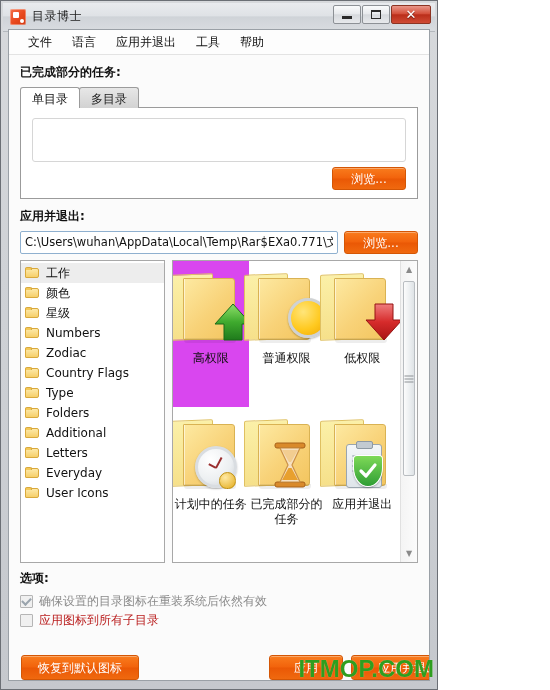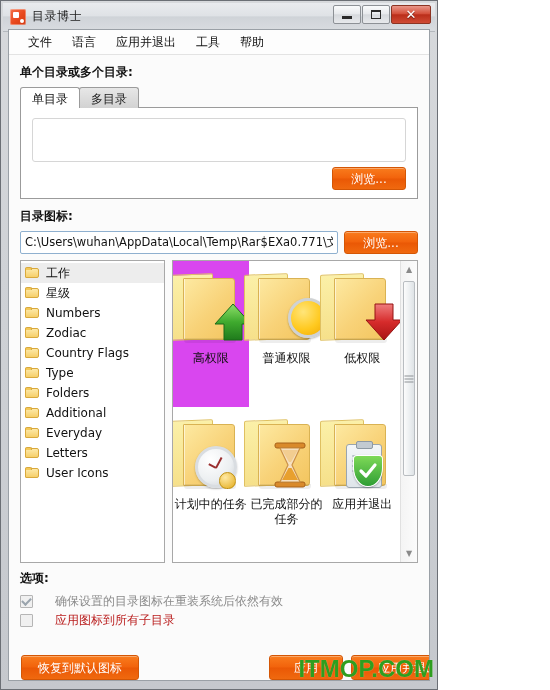--- a/index.html
+++ b/index.html
@@ -200,21 +200,21 @@
     position:absolute;left:2px;right:2px;top:20px;height:195px;
     background:linear-gradient(to right,#fcfcfc,#eceff1 55%,#dfe3e6);
     border:1px solid #b9bdc1;border-radius:2px;box-sizing:border-box;
   }
   .sb-grip{position:absolute;left:50%;top:50%;transform:translate(-50%,-50%);}
   .sb-grip i{display:block;width:9px;height:1px;background:#8d9196;margin:2px 0;}
 
   
   .options{margin:7px 2px 0 2px;}
   .opt-title{font-size:12px;font-weight:bold;color:#111;margin-bottom:5px;}
-  .opt-row{display:flex;align-items:center;gap:22px;height:19px;font-size:12px;}
+  .opt-row{display:flex;align-items:center;gap:6px;height:19px;font-size:12px;}
   .cb{
     width:13px;height:13px;border:1px solid #b5b5b5;background:#f0f0f0;box-sizing:border-box;
     display:flex;align-items:center;justify-content:center;border-radius:1px;flex:0 0 auto;
   }
   .cb.checked:after{content:"";width:7px;height:4px;border-left:2px solid #9aa4ad;border-bottom:2px solid #9aa4ad;transform:rotate(-45deg) translate(1px,-1px);}
   .opt-row .lbl{color:#8a8a8a;}
   .opt-row.enabled .lbl{color:#b91c1c;}
 
   
   .footer{position:absolute;left:9px;right:9px;bottom:6px;height:28px;}
@@ -258,48 +258,52 @@
     <div class="menubar">
       <div class="menu-item">文件</div>
       <div class="menu-item">语言</div>
       <div class="menu-item">应用并退出</div>
       <div class="menu-item">工具</div>
       <div class="menu-item">帮助</div>
     </div>
 
     <div class="body">
 
-      <div class="section-label">单个目录或多个目录:</div>
+      <div class="section-label">已完成部分的任务:</div>
 
       <div class="tabs">
         <div class="tab active">单目录</div>
         <div class="tab">多目录</div>
       </div>
 
       <div class="tabpanel">
         <input class="dir-input" placeholder="" style="">
         <div class="btn-orange browse1">浏览...</div>
       </div>
 
-      <div class="section-label">目录图标:</div>
+      <div class="section-label">应用并退出:</div>
 
       <div class="path-row">
         <input class="path-input" value="C:\Users\wuhan\AppData\Local\Temp\Rar$EXa0.771\文件夹美化工具(Dr. Folder)2.6.6" style="">
         <div class="btn-orange browse2">浏览...</div>
       </div>
 
       <div class="split">
 
         <div class="tree">
           <div class="tree-item sel">
             <span class="folder-ic"></span>
             <span>工作</span>
           </div>
           <div class="tree-item">
             <span class="folder-ic"></span>
+            <span>颜色</span>
+          </div>
+          <div class="tree-item">
+            <span class="folder-ic"></span>
             <span>星级</span>
           </div>
           <div class="tree-item">
             <span class="folder-ic"></span>
             <span>Numbers</span>
           </div>
           <div class="tree-item">
             <span class="folder-ic"></span>
             <span>Zodiac</span>
           </div>
@@ -314,25 +318,25 @@
           <div class="tree-item">
             <span class="folder-ic"></span>
             <span>Folders</span>
           </div>
           <div class="tree-item">
             <span class="folder-ic"></span>
             <span>Additional</span>
           </div>
           <div class="tree-item">
             <span class="folder-ic"></span>
+            <span>Letters</span>
+          </div>
+          <div class="tree-item">
+            <span class="folder-ic"></span>
             <span>Everyday</span>
-          </div>
-          <div class="tree-item">
-            <span class="folder-ic"></span>
-            <span>Letters</span>
           </div>
           <div class="tree-item">
             <span class="folder-ic"></span>
             <span>User Icons</span>
           </div>
         </div>
 
         <div class="gridwrap">
           <div class="grid">
 

